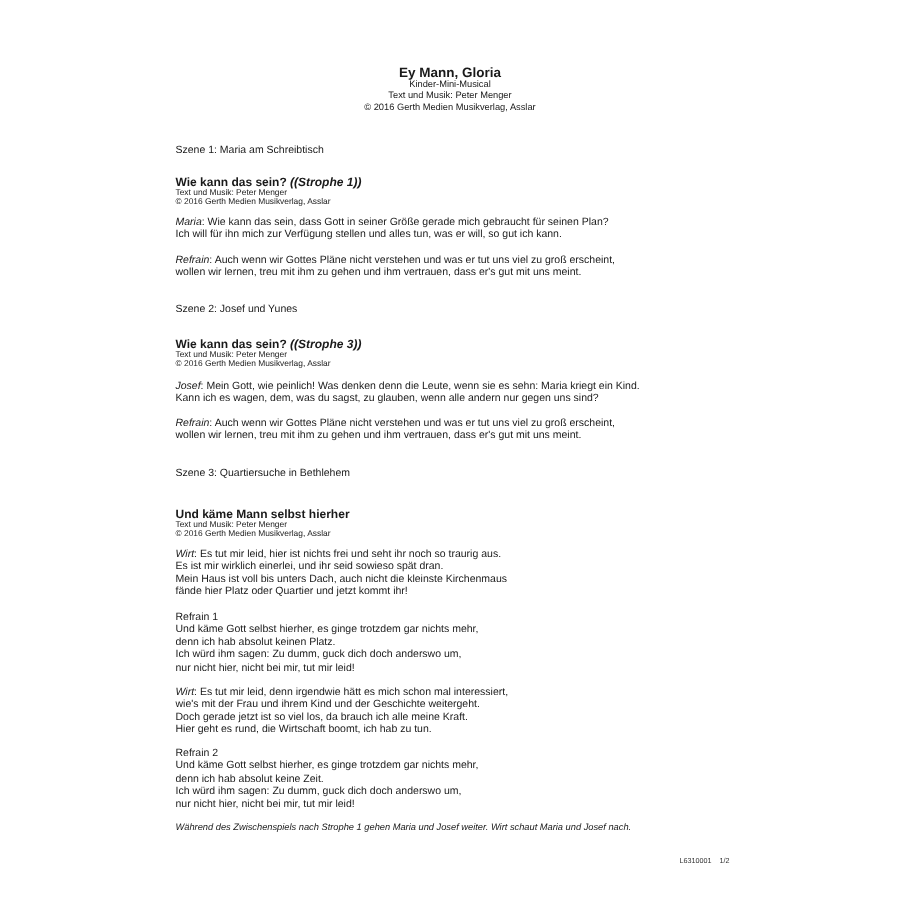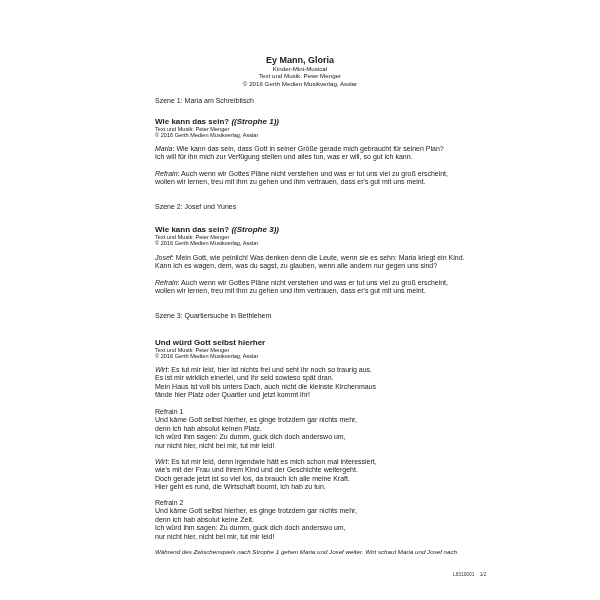--- a/index.html
+++ b/index.html
@@ -1,23 +1,23 @@
 <!DOCTYPE html>
 <html><head>
 <meta charset="utf-8">
 <style>
   html, body { margin: 0; padding: 0; background: #ffffff; }
   body { width: 600px; height: 600px; position: relative; overflow: hidden;
          font-family: "Liberation Sans", sans-serif; color: #1a1a1a; }
   .page { position: absolute; left: 0; top: 0; width: 600px; height: 600px; }
   .header { position: absolute; left: 0; top: 43px; width: 600px; text-align: center; }
-  .header .title { font-weight: bold; font-size: 9px; line-height: 10px; margin-top: 12px; }
+  .header .title { font-weight: bold; font-size: 9px; line-height: 10px; }
   .header .sub { font-size: 6.2px; line-height: 7.4px; }
   .content { position: absolute; left: 117px; top: 0; width: 380px; }
-  .abs { position: absolute; left: 0; white-space: nowrap; margin-left: 38px; }
+  .abs { position: absolute; left: 0; white-space: nowrap; }
   .scene { font-size: 7px; line-height: 8px; }
   .song-title { font-weight: bold; font-size: 8px; line-height: 9px; }
   .song-title .strophe { font-style: italic; }
   .credit { font-size: 5.6px; line-height: 6.2px; }
   .lyrics { font-size: 7px; line-height: 8.4px; }
   .lyrics .speaker { font-style: italic; }
   .note { font-size: 6.2px; line-height: 7px; font-style: italic; }
   .footer { position: absolute; left: 453px; top: 572px; font-size: 4.8px; white-space: nowrap; color: #333; }
 </style>
 </head>
@@ -63,21 +63,21 @@
       <div><span class="speaker">Josef</span>: <span>Mein Gott, wie peinlich! Was denken denn die Leute, wenn sie es sehn: Maria kriegt ein Kind.</span></div>
       <div>Kann ich es wagen, dem, was du sagst, zu glauben, wenn alle andern nur gegen uns sind?</div>
     </div>
     <div class="abs lyrics" style="top:279px">
       <div><span class="speaker">Refrain</span>: <span>Auch wenn wir Gottes Pläne nicht verstehen und was er tut uns viel zu groß erscheint,</span></div>
       <div>wollen wir lernen, treu mit ihm zu gehen und ihm vertrauen, dass er's gut mit uns meint.</div>
     </div>
 
     <div class="abs scene" style="top:312px">Szene 3: Quartiersuche in Bethlehem</div>
     <div class="abs song-title" style="top:338px">
-      <span>Und würd Gott selbst hierher</span>
+      <span>Und käme Mann selbst hierher</span>
     </div>
     <div class="abs credit" style="top:347px">Text und Musik: Peter Menger</div>
     <div class="abs credit" style="top:353px">© 2016 Gerth Medien Musikverlag, Asslar</div>
 
     <div class="abs lyrics" style="top:366px">
       <div><span class="speaker">Wirt</span>: <span>Es tut mir leid, hier ist nichts frei und seht ihr noch so traurig aus.</span></div>
       <div>Es ist mir wirklich einerlei, und ihr seid sowieso spät dran.</div>
       <div>Mein Haus ist voll bis unters Dach, auch nicht die kleinste Kirchenmaus</div>
       <div>fände hier Platz oder Quartier und jetzt kommt ihr!</div>
     </div>

